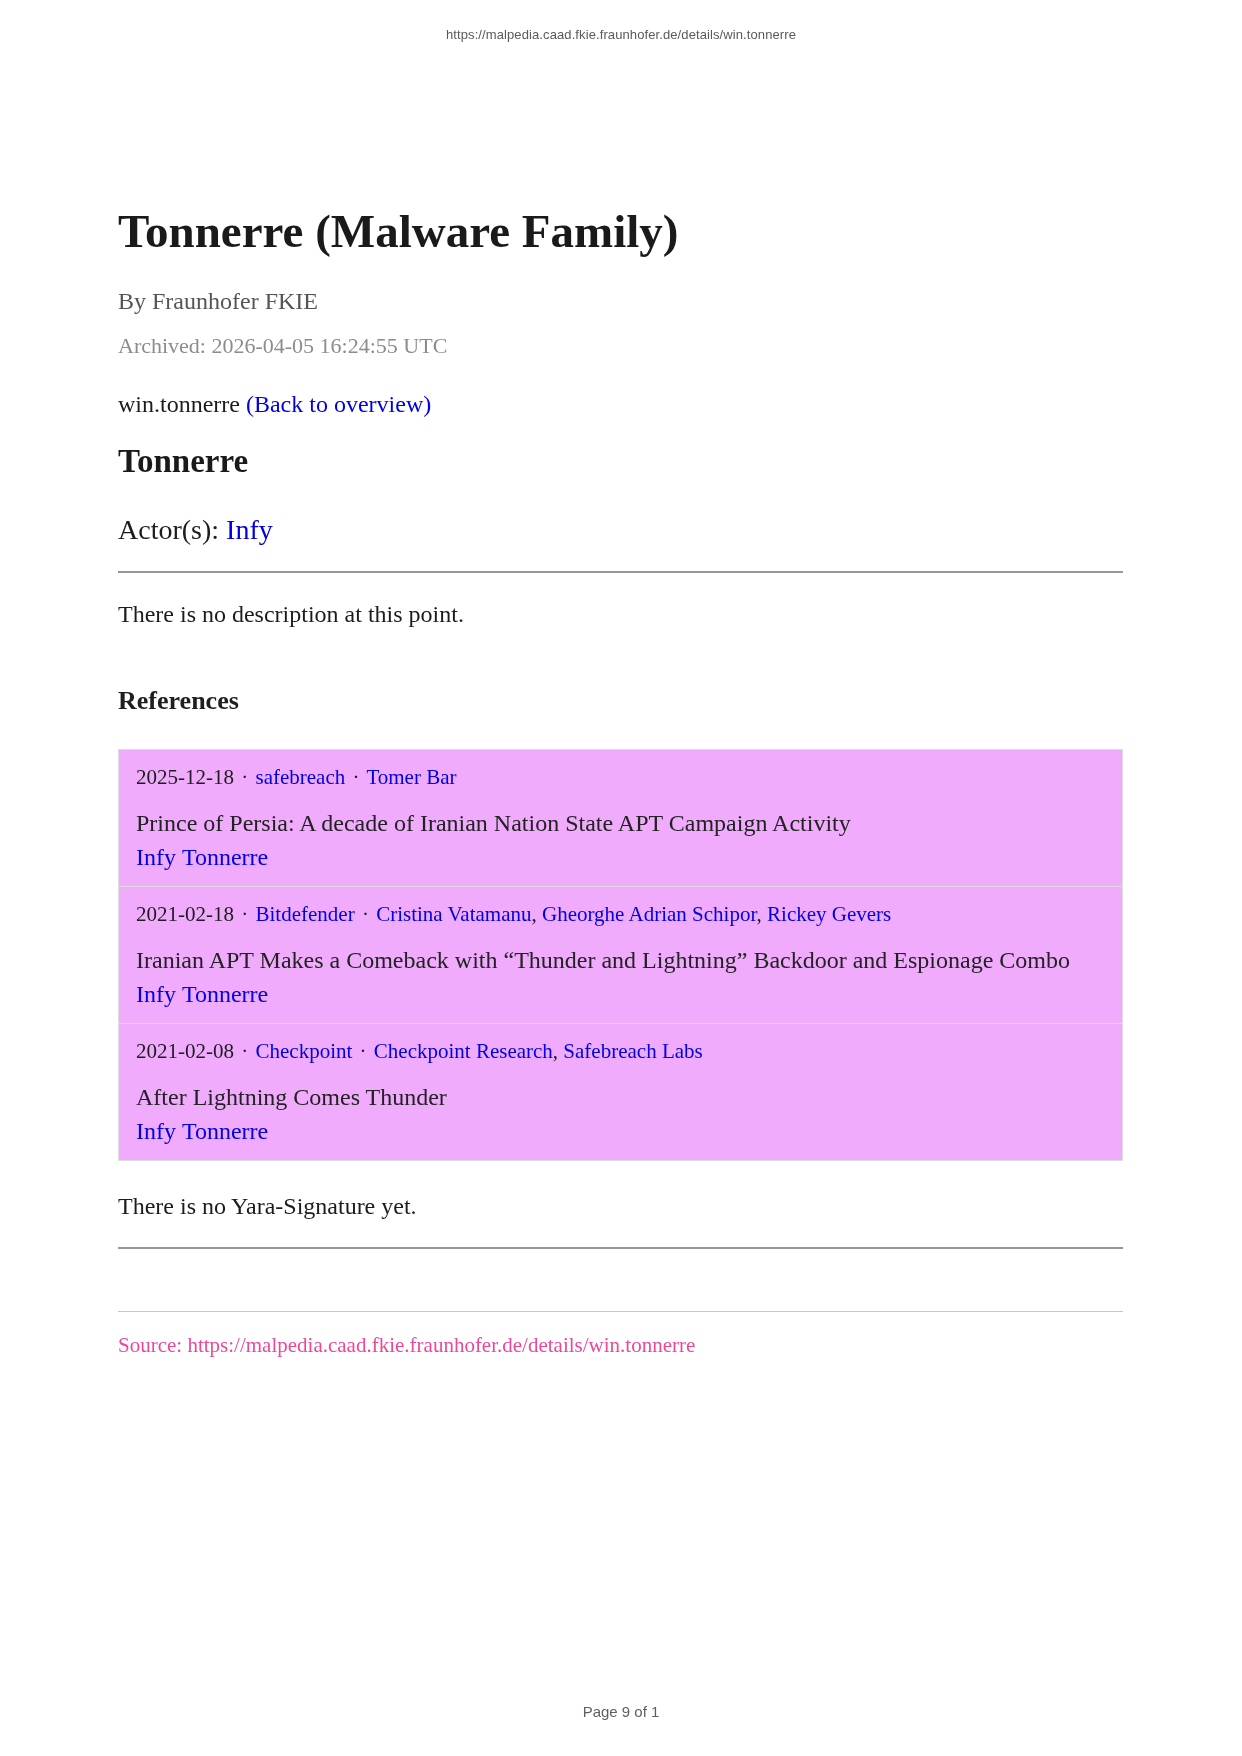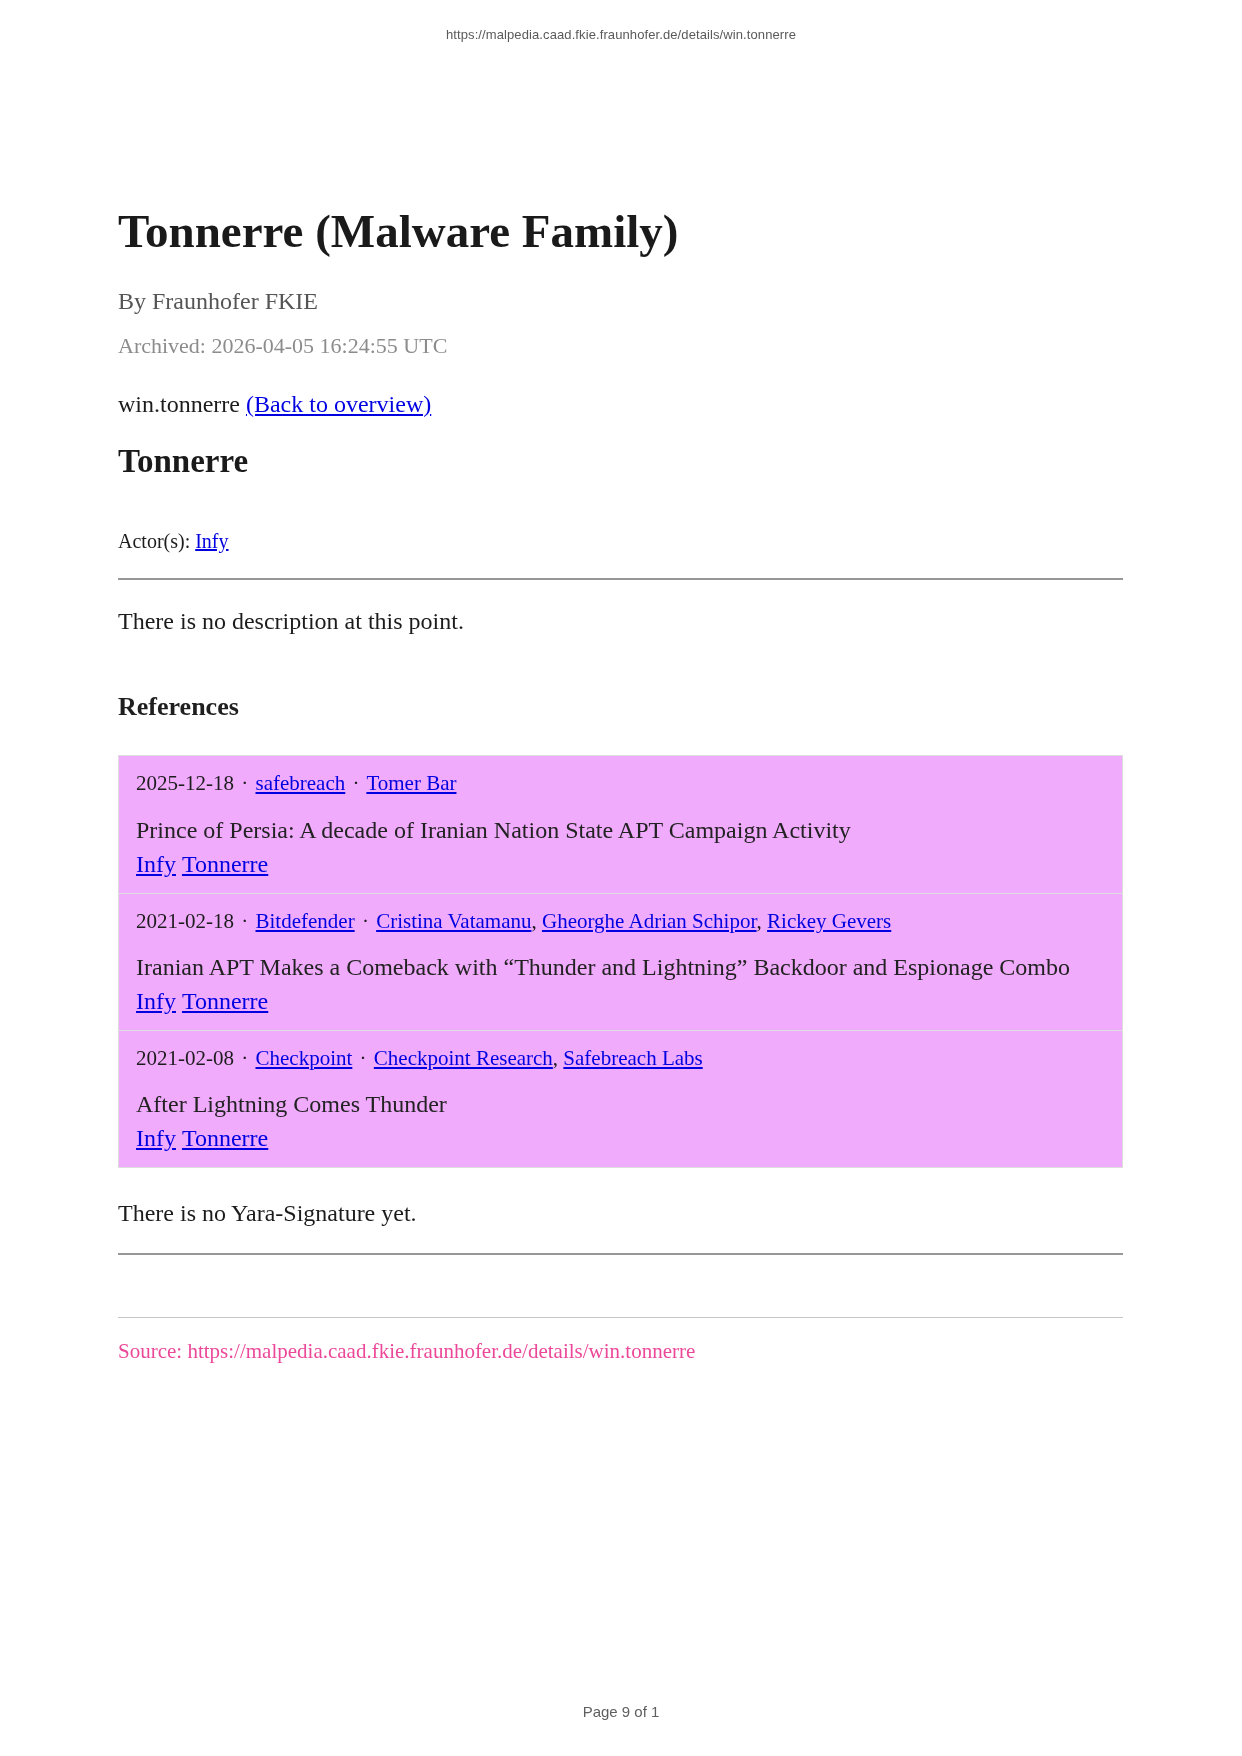--- a/index.html
+++ b/index.html
@@ -19,35 +19,35 @@
     position: absolute; top: 27px; left: 0; right: 0;
     text-align: center; font-size: 13px; letter-spacing: 0.1px;
   }
   .chrome-footer {
     position: absolute; top: 1703px; left: 0; right: 0;
     text-align: center; font-size: 15px; color: #5f5f5f;
   }
 
   .content { position: absolute; top: 0; left: 118px; width: 1005px; }
 
-  a.link { color: #0000e0; text-decoration: underline; cursor: pointer; }
+  a.link { color: #0000e0; cursor: pointer; }
 
   .doc-title {
     margin-top: 206px;
     font-size: 47px; font-weight: 700; line-height: 1.1; color: #1a1a1a;
   }
   .byline   { margin-top: 30px; font-size: 24px; color: #555555; line-height: 1.15; }
   .archived { margin-top: 18px; font-size: 22px; color: #8c8c8c; line-height: 1.15; }
 
   .family-line { margin-top: 31px; font-size: 24px; line-height: 1.2; }
   .family-heading {
     margin-top: 25px;
     font-size: 33px; font-weight: 700; line-height: 1.1; color: #1a1a1a;
   }
-  .actors-line { margin-top: 49px; font-size: 20px; line-height: 1.2; }
+  .actors-line { margin-top: 33px; font-size: 28px; line-height: 1.2; }
 
   hr.rule-dark {
     border: none; height: 2px; background: #979797;
     margin-top: 25px;
   }
   hr.rule-dark2 { border: none; height: 2px; background: #979797; margin-top: 26px; }
   hr.rule-light { border: none; height: 1px; background: #c6c6c6; margin-top: 62px; }
 
   .description { margin-top: 27px; font-size: 24px; line-height: 1.2; }
 

